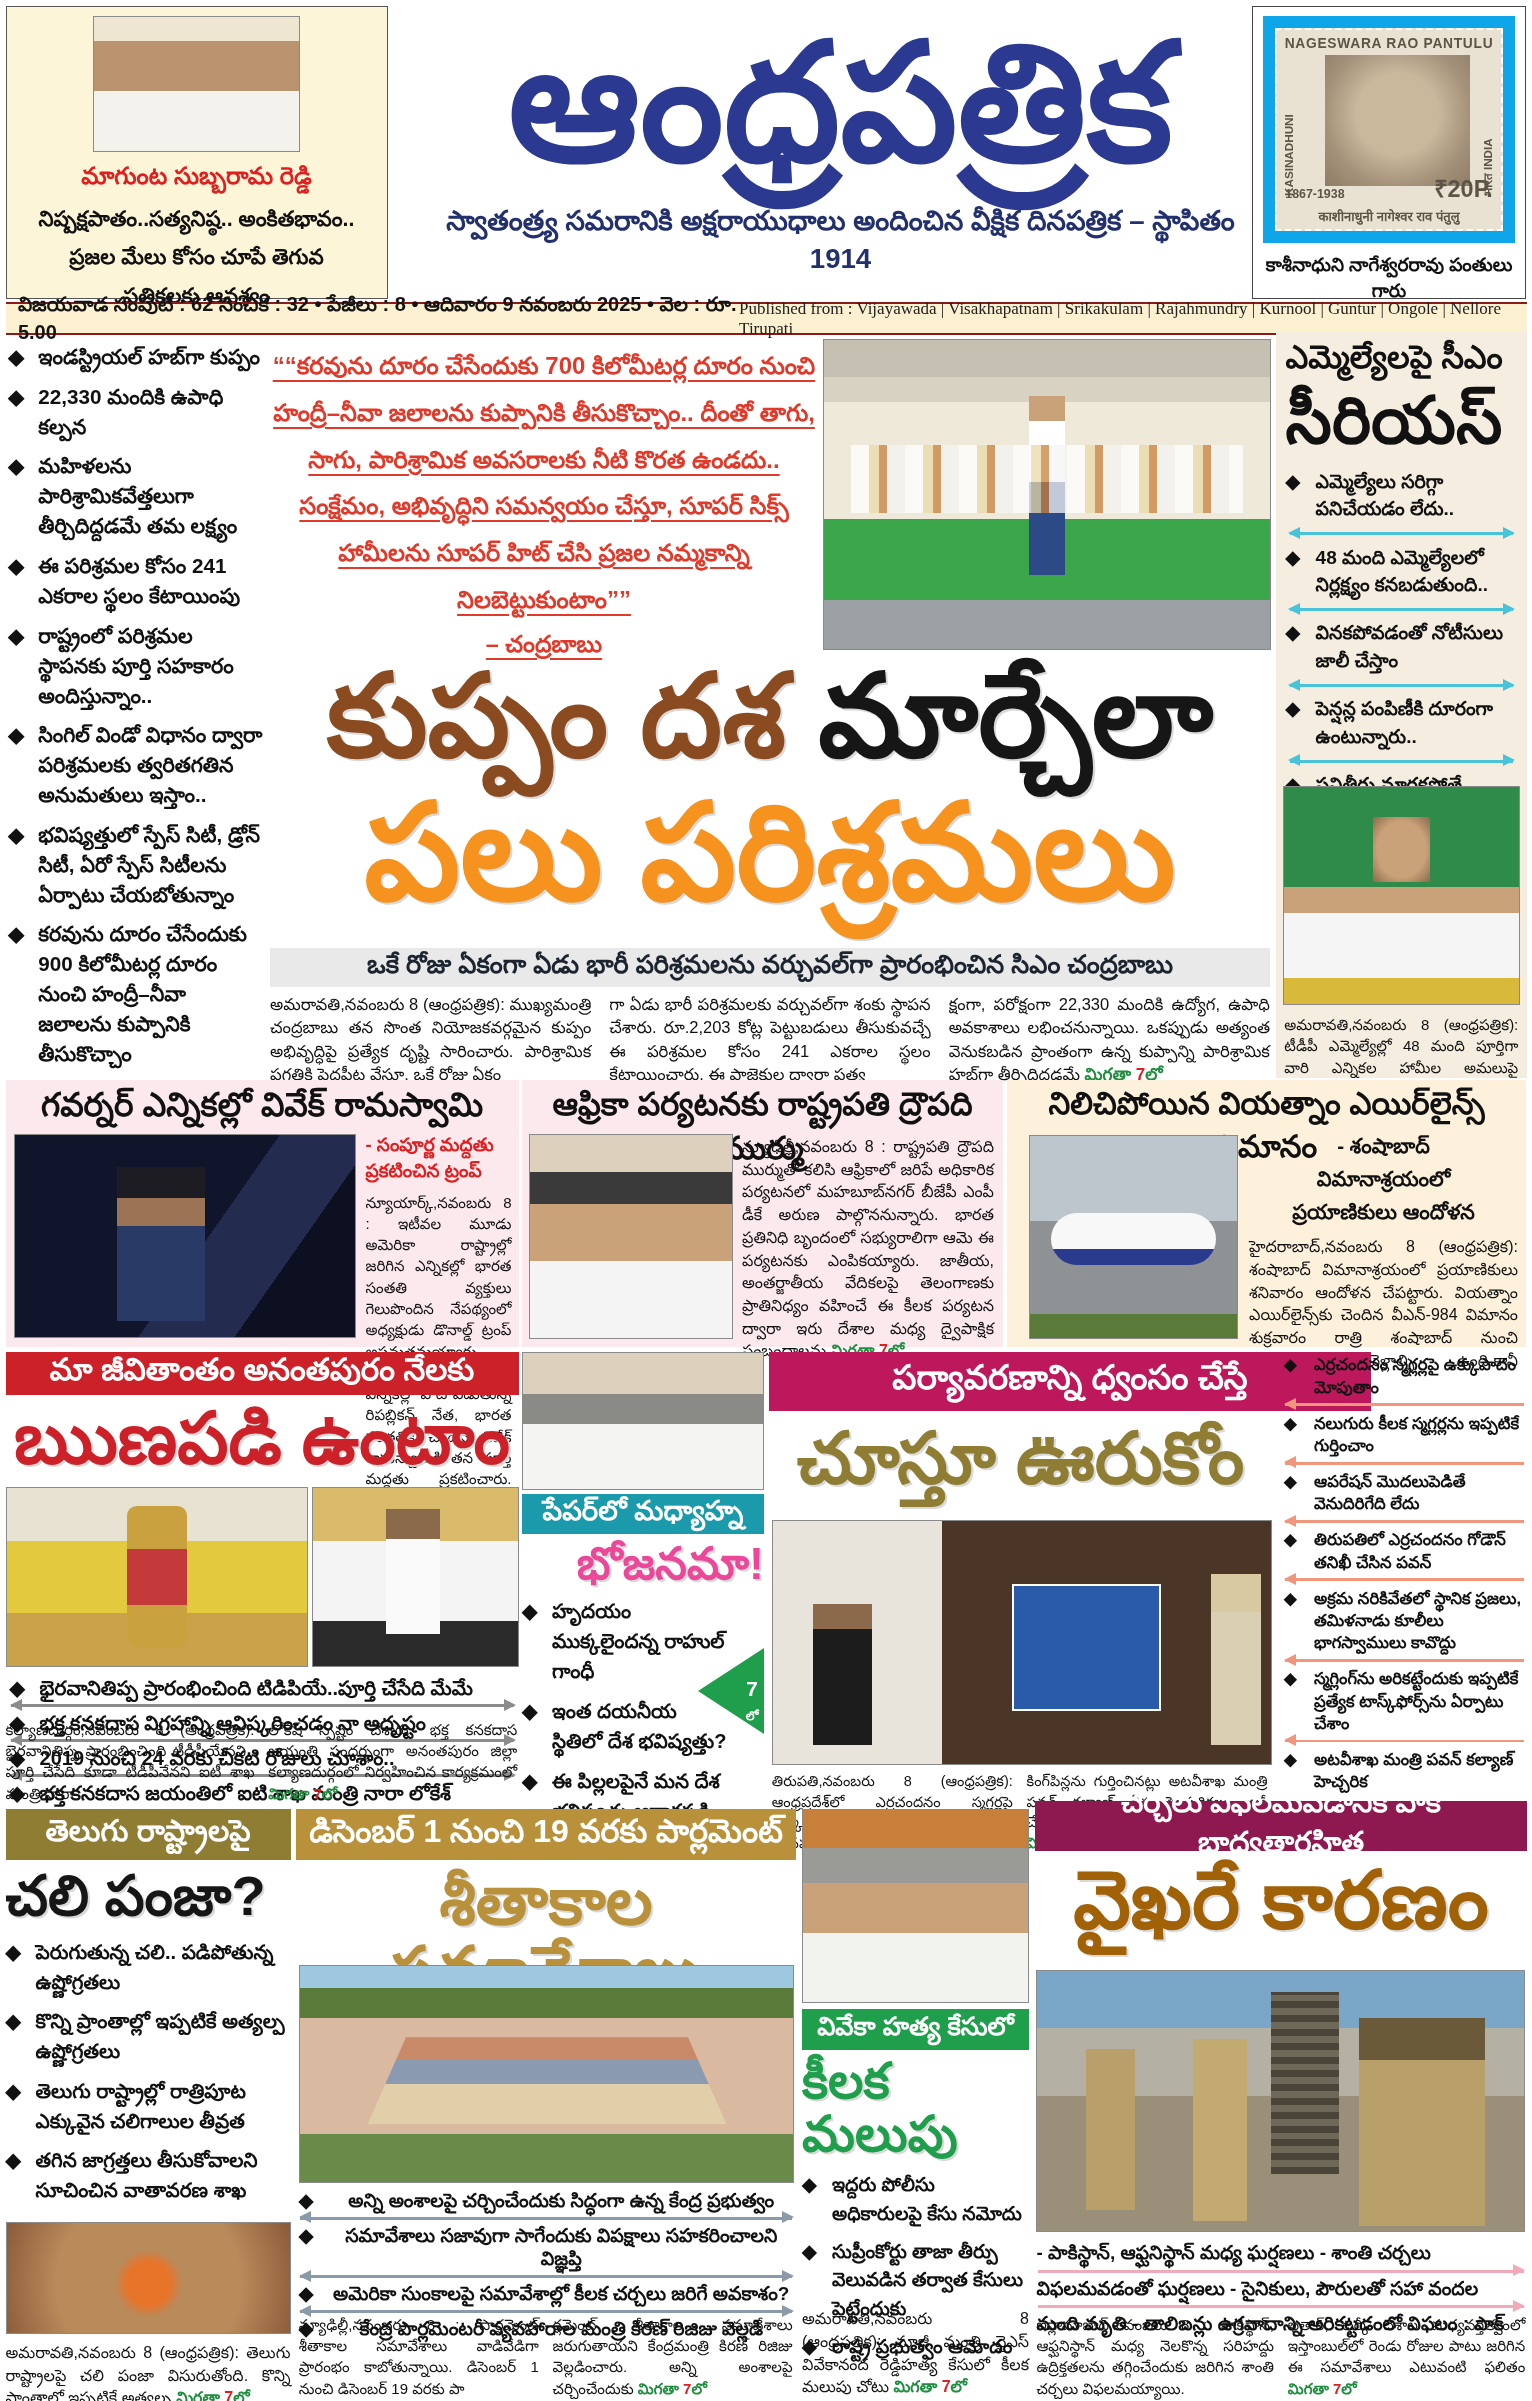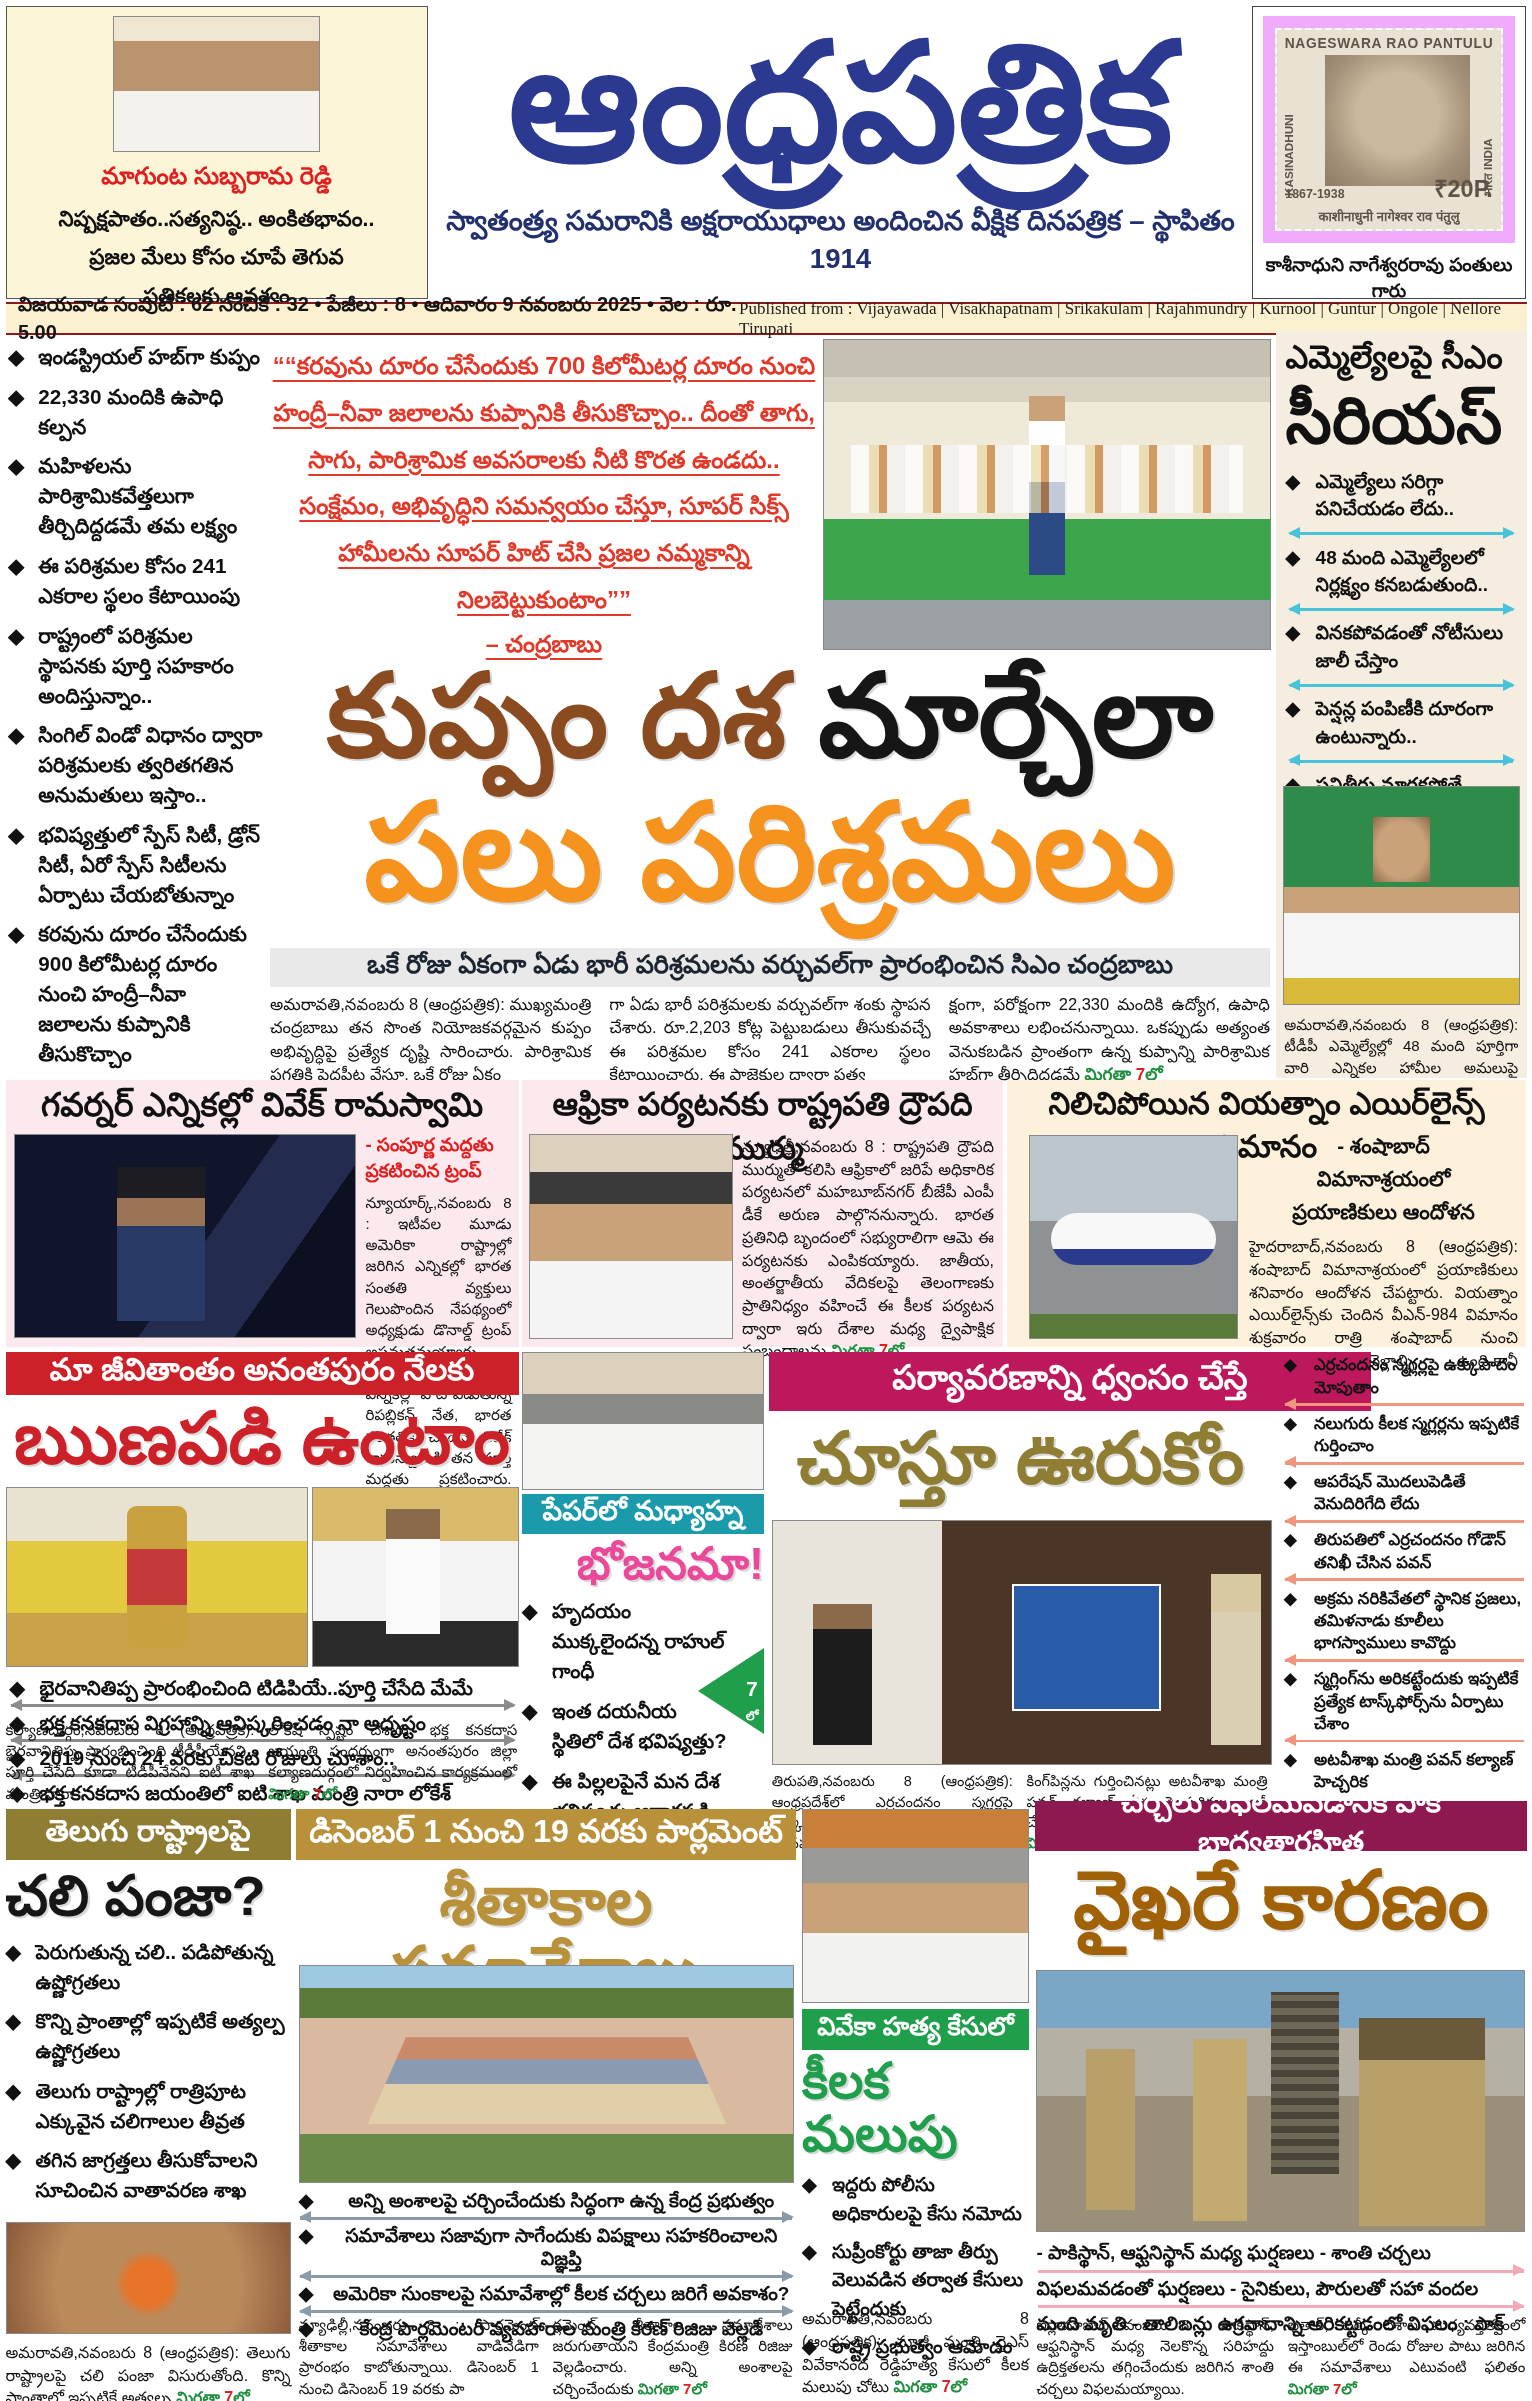--- a/index.html
+++ b/index.html
@@ -22,35 +22,35 @@
   .arr.steel { background:#8a9aa8; } .arr.steel::before{ border-color:transparent #8a9aa8 transparent transparent;} .arr.steel::after{ border-color:transparent transparent transparent #8a9aa8;}
   .arr.salmon { background:#f0967c; } .arr.salmon::before{ border-color:transparent #f0967c transparent transparent;} .arr.salmon::after{ display:none; }
   .arr.pink { background:#f2a9b8; } .arr.pink::before{ display:none; } .arr.pink::after{ border-color:transparent transparent transparent #f2a9b8; }
   .more { white-space:nowrap; font-weight:800; font-size:17px; }
   .more .g { color:#1f8e3e; } .more .r { color:#e02020; }
   .vert { writing-mode:vertical-rl; transform:rotate(180deg); }
 </style>
 </head>
 <body>
 
-<div class="abs" style="left:5.5px;top:5.5px;width:422px;height:293px;background:#fdf5d8;border:1.4px solid #555;text-align:center;padding-top:9.6px;">
+<div class="abs" style="left:5.5px;top:5.5px;width:382px;height:293px;background:#fdf5d8;border:1.4px solid #555;text-align:center;padding-top:9.6px;">
   <div class="photo" style="width:207px;height:136px;margin:0 auto;background:linear-gradient(180deg,#efe6d2 0 18%,#b9946f 18% 55%,#f4f2ec 55% 100%);"></div>
   <div style="color:#e02020;font-size:24px;font-weight:800;margin-top:9.6px;">మాగుంట సుబ్బరామ రెడ్డి</div>
   <div style="font-size:21.4px;font-weight:800;margin-top:11px;">నిష్పక్షపాతం..సత్యనిష్ఠ.. అంకితభావం..</div>
   <div style="font-size:21.4px;font-weight:800;margin-top:9.6px;">ప్రజల మేలు కోసం చూపే తెగువ</div>
   <div style="font-size:21.4px;font-weight:800;margin-top:9.6px;">పత్రికలకు ఆవశ్యం</div>
 </div>
 
 <div class="abs" style="left:434px;top:4.1px;width:813px;height:292px;text-align:center;">
   <div style="font-size:165px;line-height:1.2;font-weight:900;color:#2b3990;">ఆంధ్రపత్రిక</div>
   <div style="font-size:27.6px;font-weight:700;color:#23306e;margin-top:2.8px;">స్వాతంత్ర్య సమరానికి అక్షరాయుధాలు అందించిన వీక్షిక దినపత్రిక – స్థాపితం 1914</div>
 </div>
 
 <div class="abs" style="left:1252px;top:5.5px;width:274px;height:293px;background:#fff;border:1.4px solid #444;padding:9.6px;">
-  <div style="width:100%;height:227px;background:#f0abfc;padding:12.4px;">
+  <div style="width:100%;height:227px;background:#0ea5e9;padding:12.4px;">
     <div style="width:100%;height:100%;background:#e9e2d2;border:2.8px dashed #fff;position:relative;padding:5.5px;">
       <div style="font-size:13.8px;font-weight:800;color:#5d5347;text-align:center;letter-spacing:0.7px;">NAGESWARA RAO PANTULU</div>
       <div class="vert" style="position:absolute;left:5.5px;top:27.6px;height:138px;font-size:11.7px;font-weight:800;color:#5d5347;">KASINADHUNI</div>
       <div class="vert" style="position:absolute;right:5.5px;top:27.6px;height:138px;font-size:11.7px;font-weight:800;color:#5d5347;">भारत INDIA</div>
       <div style="position:absolute;left:48px;top:25px;width:145px;height:131px;background:radial-gradient(ellipse at 50% 45%,#c9b89c 0 40%,#a5927a 70%,#8d7c66 100%);"></div>
       <div style="position:absolute;left:8.3px;bottom:27.6px;font-size:12.4px;font-weight:700;color:#5d5347;">1867-1938</div>
       <div style="position:absolute;right:8.3px;bottom:25px;font-size:23.4px;font-weight:800;color:#5d5347;">₹20P.</div>
       <div style="position:absolute;left:0;right:0;bottom:4.1px;text-align:center;font-size:13px;font-weight:700;color:#5d5347;">काशीनाधुनी नागेश्वर राव पंतुलु</div>
     </div>
   </div>

